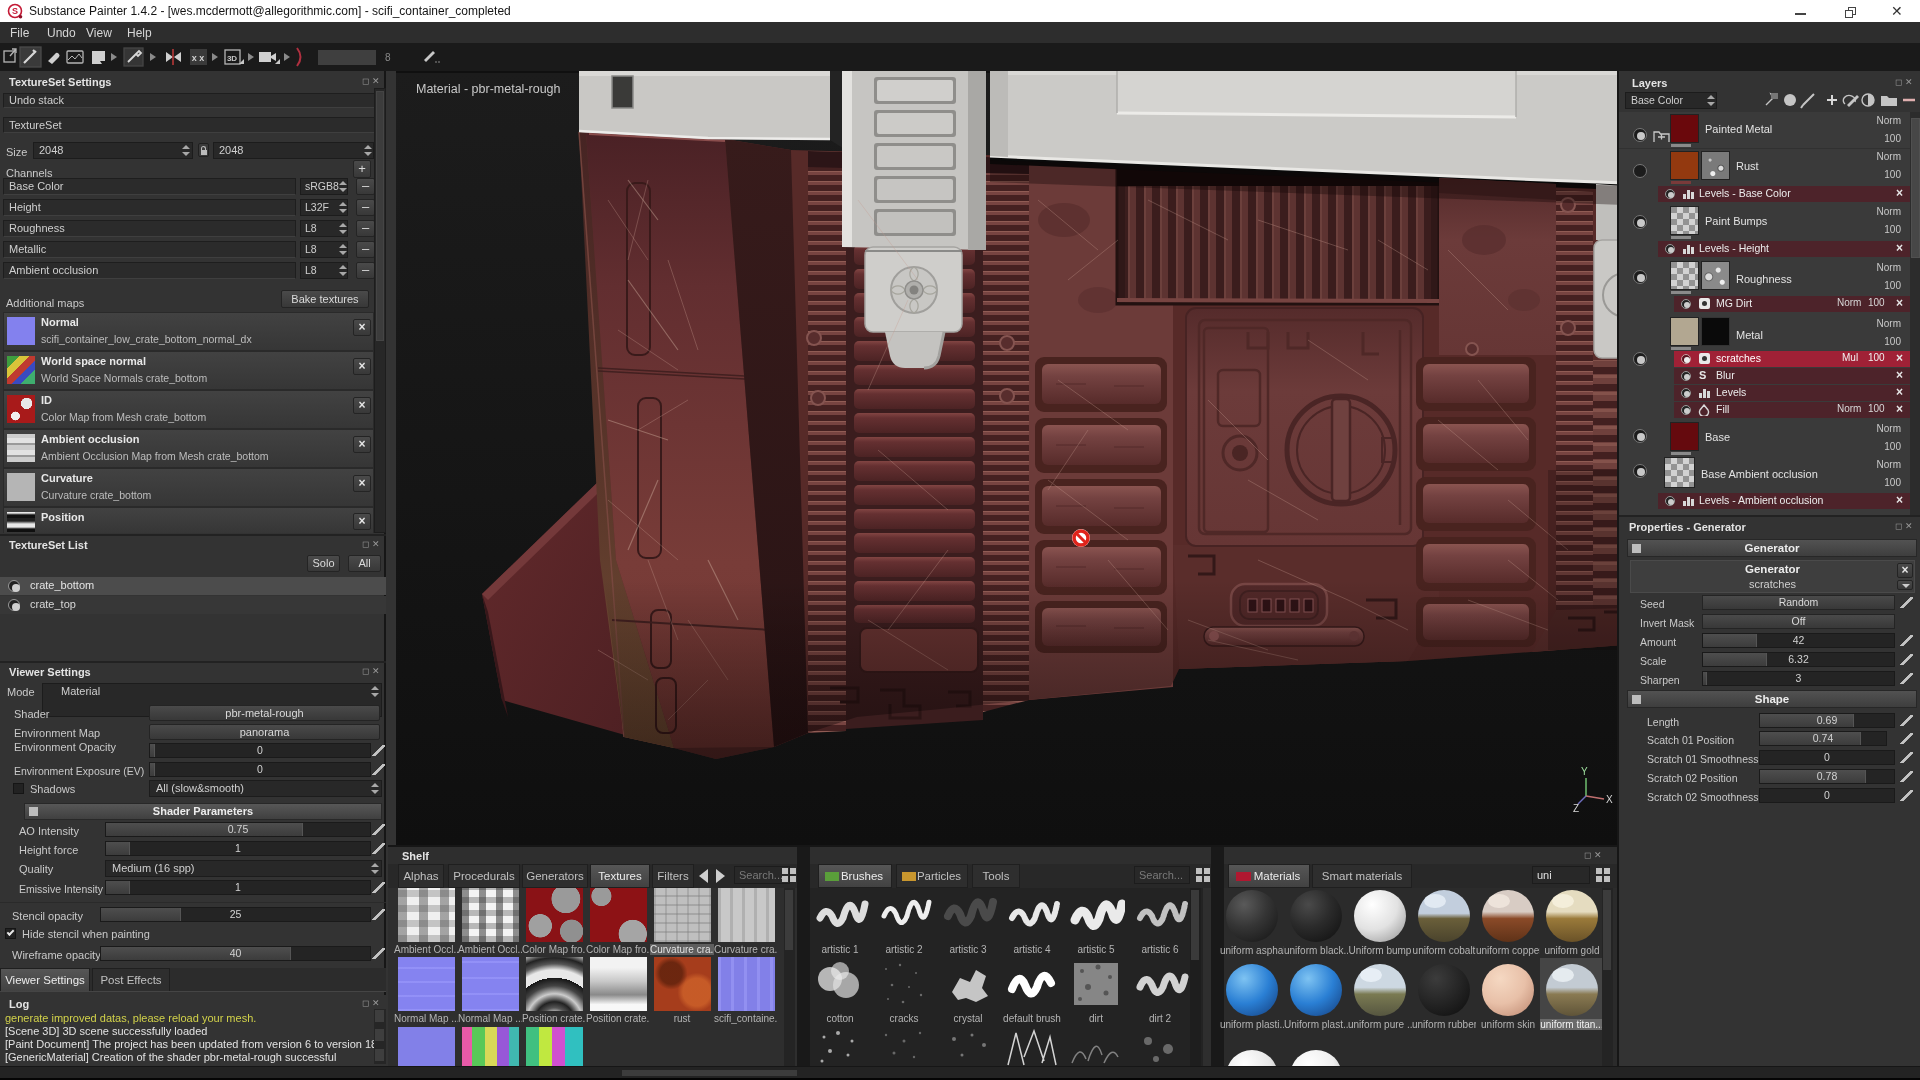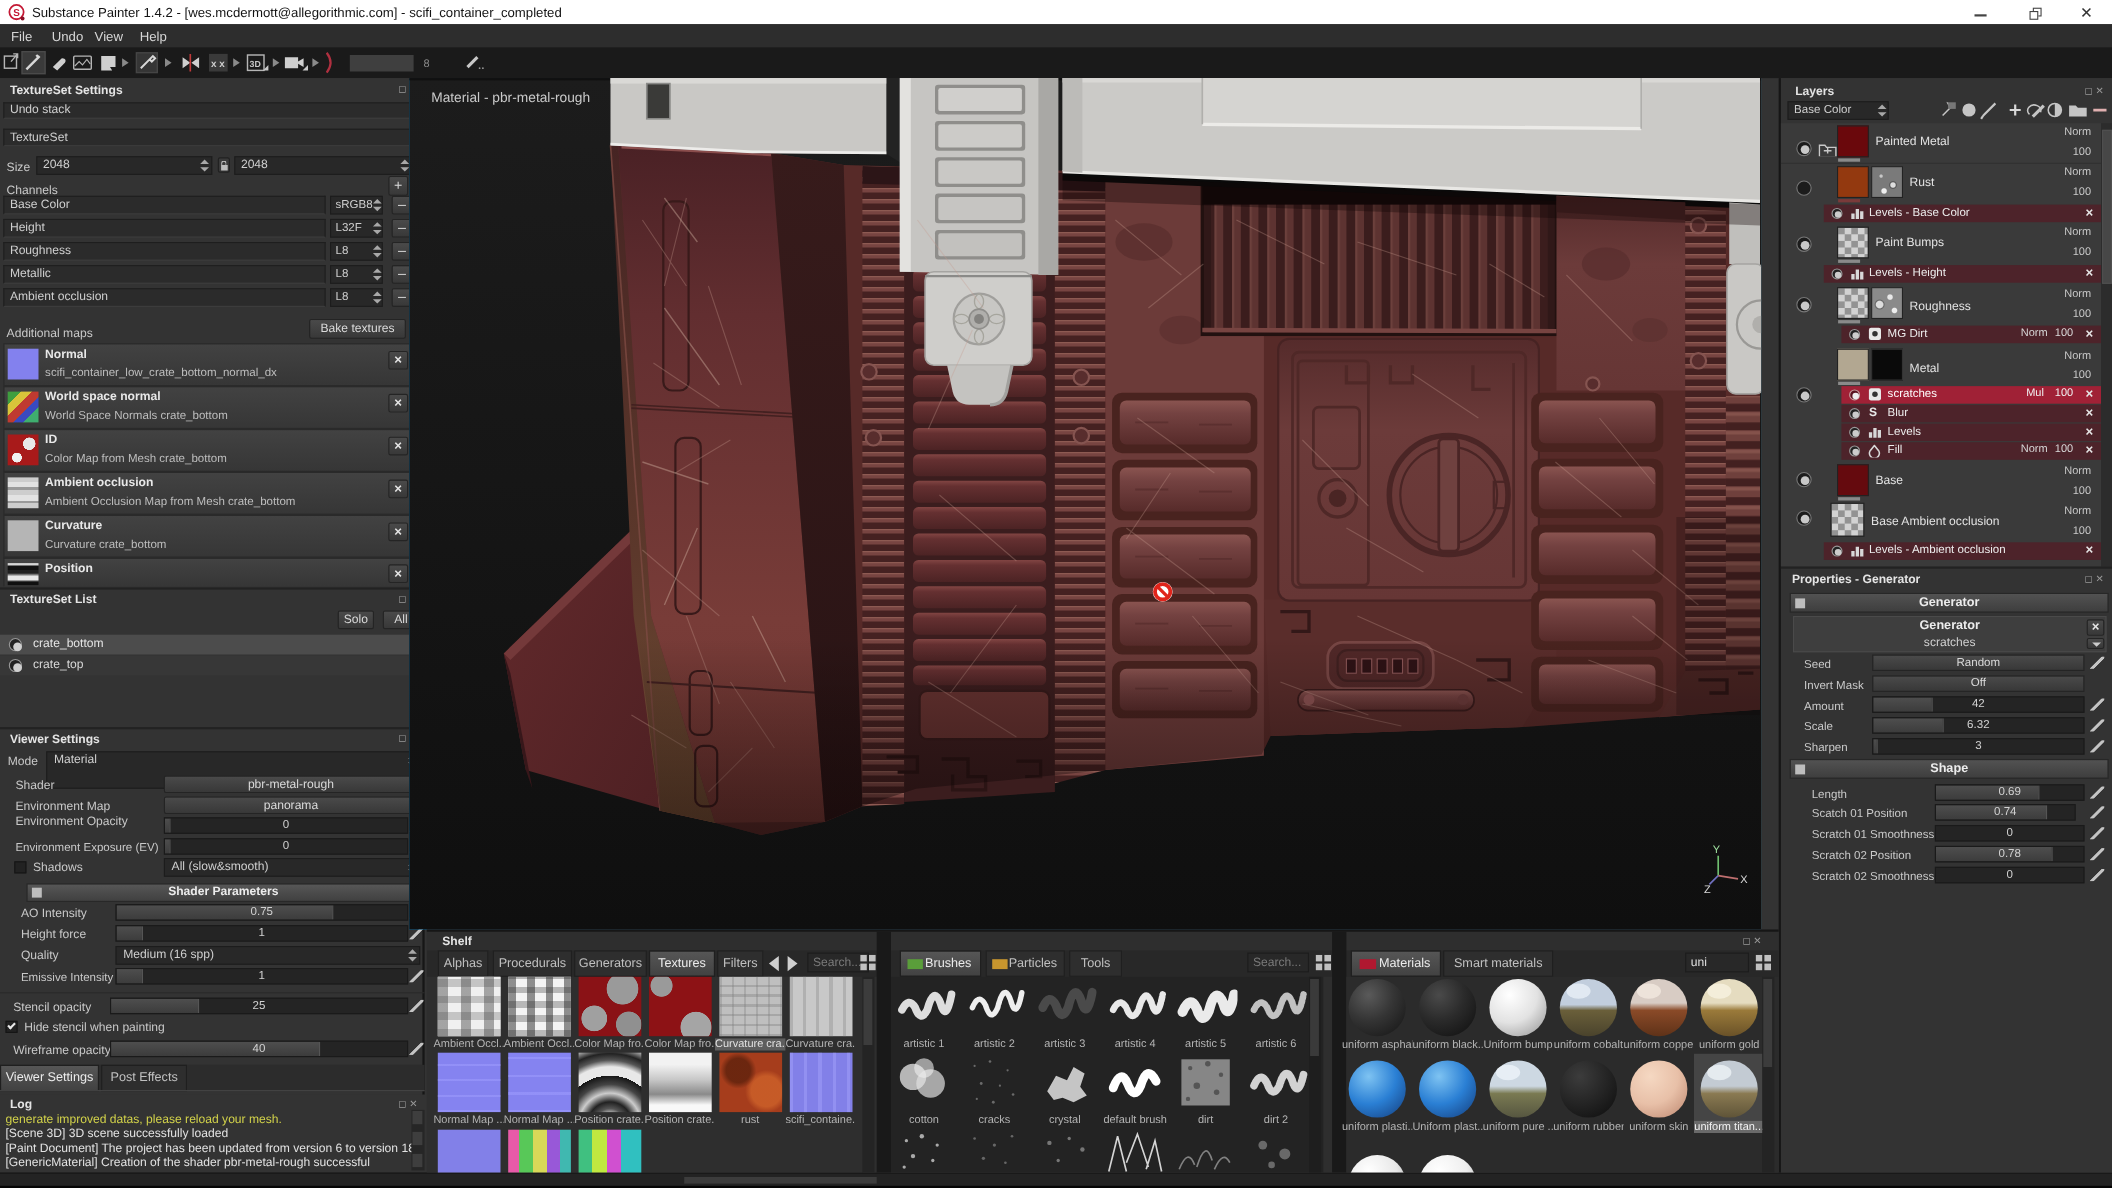--- a/index.html
+++ b/index.html
@@ -181,21 +181,21 @@
  <div class="abs" style="left:0;top:525px;width:386px;height:18px;background:#373737">
   <div class="abs" style="left:8px;top:3px;width:12px;height:12px;border-radius:50%;border:1.5px solid #999;background:#222"></div>
   <div class="abs" style="left:11.5px;top:6.5px;width:8px;height:8px;border-radius:50%;background:#cfcfcf"></div>
   <div class="abs" style="left:30px;top:2px;color:#d8d8d8">crate_top</div>
  </div>
 
  <div class="abs" style="left:0;top:590px;width:386px;height:2px;background:#222"></div>
  <div class="hdr abs" style="left:9px;top:595px">Viewer Settings</div>
  <div class="abs" style="left:362px;top:595px;color:#999;font-size:9px">◻ ✕</div>
  <div class="abs" style="left:7px;top:615px">Mode</div>
- <div class="inp abs" style="left:42px;top:612px;width:340px;height:34px;line-height:15px;padding-left:6px">Material</div>
+ <div class="inp abs" style="left:42px;top:612px;width:340px;height:34px;line-height:15px;padding-left:18px">Material</div>
  <div class="spin" style="left:371px;top:614px"></div>
  <div class="abs" style="left:14px;top:637px">Shader</div>
  <div class="btn abs" style="left:149px;top:634px;width:231px;height:16px;line-height:14px">pbr-metal-rough</div>
  <div class="abs" style="left:14px;top:656px">Environment Map</div>
  <div class="btn abs" style="left:149px;top:653px;width:231px;height:16px;line-height:14px">panorama</div>
  <div class="abs" style="left:14px;top:670px">Environment Opacity</div>
  <div class="sld abs" style="left:149px;top:672px;width:222px;height:15px">
       <i style="width:5px"></i>
       <s>0</s>
     </div>
@@ -264,21 +264,21 @@
  <div class="abs" style="left:5px;top:954px;color:#e2e2e2;font-size:11px">[Scene 3D] 3D scene successfully loaded</div>
  <div class="abs" style="left:5px;top:967px;color:#e2e2e2;font-size:11px">[Paint Document] The project has been updated from version 6 to version 18.</div>
  <div class="abs" style="left:5px;top:980px;color:#e2e2e2;font-size:11px">[GenericMaterial] Creation of the shader pbr-metal-rough successful</div>
  <div class="abs" style="left:374px;top:938px;width:12px;height:55px;background:#262626">
   <div class="abs" style="left:1px;top:1px;width:9px;height:12px;background:#3e3e3e"></div>
   <div class="abs" style="left:1px;top:20px;width:9px;height:12px;background:#3e3e3e"></div>
   <div class="abs" style="left:1px;top:40px;width:9px;height:12px;background:#3e3e3e"></div>
  </div>
 </div>
 
-<div class="abs" style="left:372px;top:71px;width:1229px;height:774px;background:#0369a1">
+<div class="abs" style="left:396px;top:71px;width:1229px;height:774px;background:#6d28d9">
 <svg width="1229" height="774" viewBox="388 71 1229 774">
 <defs>
  <linearGradient id="bg" x1="0" y1="0" x2="0" y2="1">
   <stop offset="0" stop-color="#1c1c1c"></stop>
           <stop offset="0.55" stop-color="#151515"></stop>
           <stop offset="1" stop-color="#0f0f0f"></stop>
  </linearGradient>
  <linearGradient id="pilF" x1="0" y1="0" x2="0" y2="1">
   <stop offset="0" stop-color="#4a2125"></stop>
           <stop offset="0.25" stop-color="#622e30"></stop>

